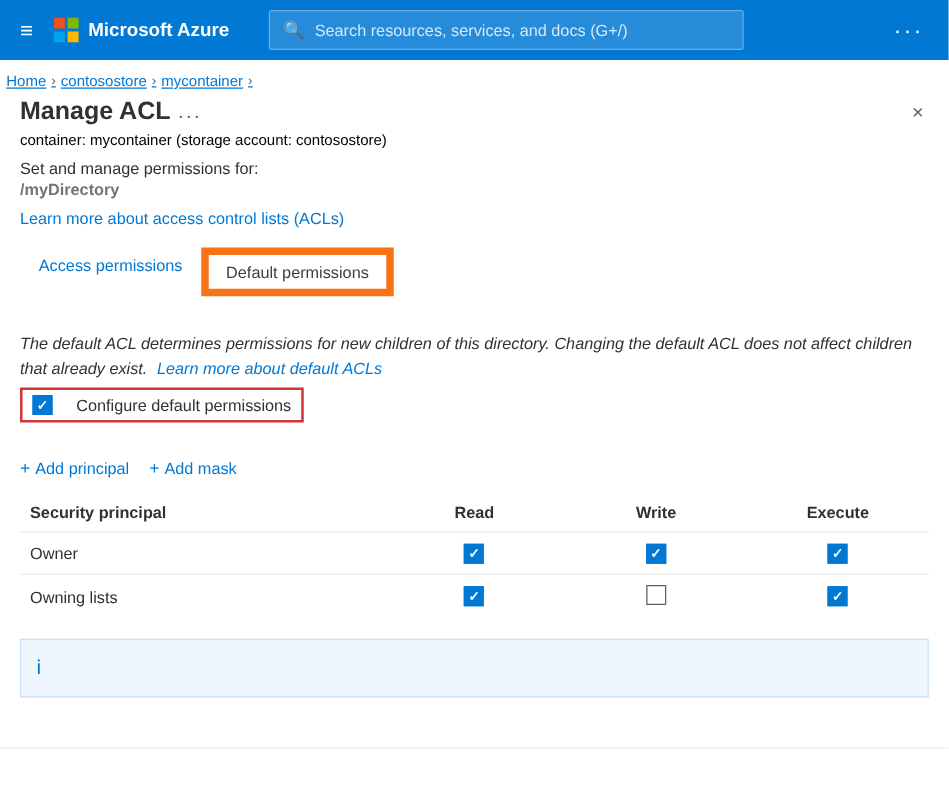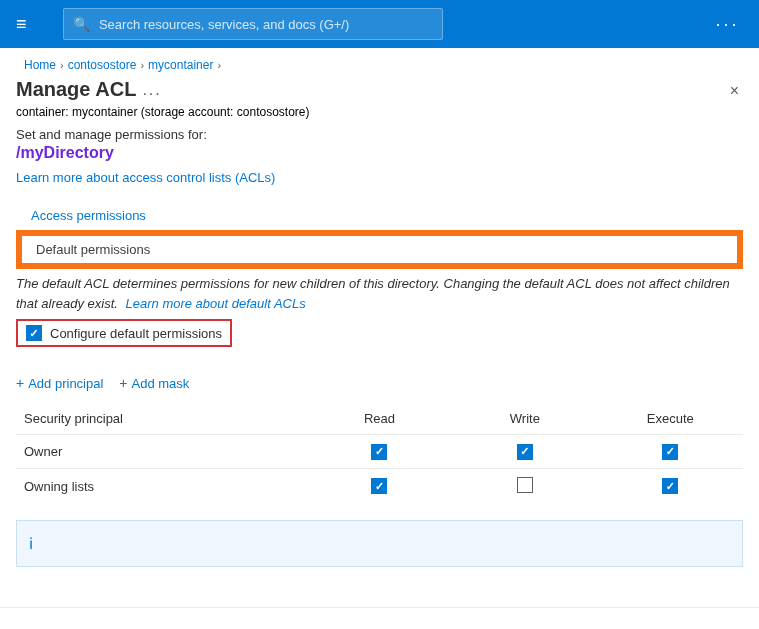--- a/index.html
+++ b/index.html
@@ -52,26 +52,27 @@
       margin-left: auto;
       color: white;
       font-size: 18px;
       cursor: pointer;
       padding: 4px 8px;
       letter-spacing: 2px;
     }
 
     
     .breadcrumb {
-      padding: 10px 24px 6px;
+      padding: 10px 5px 6px;
       display: flex;
       align-items: center;
       gap: 4px;
       font-size: 12px;
       color: #0078d4;
+      text-decoration: underline;
     }
     .breadcrumb-sep { color: #605e5c; font-size: 11px; }
     .breadcrumb-item { color: #0078d4; cursor: pointer; }
 
     
     .panel {
       padding: 0 16px 16px;
       position: relative;
     }
     .panel-title-row {
@@ -104,41 +105,40 @@
       font-size: 12px;
       color: #000000;
       margin-bottom: 8px;
     }
     .panel-desc {
       font-size: 13px;
       color: #323130;
       margin-bottom: 2px;
     }
     .panel-path {
-      font-size: 16px;
+      font-size: 13px;
       font-weight: 600;
-      color: #6d28d9;
+      color: #737373;
       margin-bottom: 8px;
     }
     .learn-link {
       color: #0078d4;
       text-decoration: none;
       font-size: 13px;
       cursor: pointer;
       margin-bottom: 16px;
       display: inline-block;
     }
 
     
     .tabs {
       display: flex;
       gap: 0;
-      margin-bottom: 5px;
+      margin-bottom: 28px;
       border-bottom: none;
-      flex-direction: column;
     }
     .tab {
       padding: 6px 14px;
       font-size: 13px;
       cursor: pointer;
       border: 1px solid transparent;
       color: #0078d4;
     }
     .tab.active {
       border: 6px solid #f97316;
@@ -178,20 +178,21 @@
     }
     .checkbox-blue::after {
       content: '✓';
       color: white;
       font-size: 11px;
       font-weight: bold;
     }
     .checkbox-label {
       font-size: 13px;
       color: #323130;
+      margin-left: 11px;
     }
 
     
     .action-row {
       display: flex;
       gap: 16px;
       margin-bottom: 14px;
     }
     .action-btn {
       display: flex;
@@ -210,21 +211,21 @@
     }
 
     
     .permissions-table {
       width: 100%;
       border-collapse: collapse;
       margin-bottom: 16px;
     }
     .permissions-table th {
       font-size: 13px;
-      font-weight: 400;
+      font-weight: 700;
       color: #323130;
       text-align: left;
       padding: 6px 8px 8px;
     }
     .permissions-table td {
       padding: 8px 8px;
       border-top: 1px solid #edebe9;
       font-size: 13px;
       vertical-align: middle;
     }
@@ -283,20 +284,29 @@
       border-top: 1px solid #edebe9;
       margin: 8px 0 16px;
     }
   </style>
 </head>
 <body>
 
 <div class="header">
   <span class="header-hamburger">≡</span>
 
+  <div class="header-logo">
+    <svg class="azure-logo-square" viewBox="0 0 18 18" fill="none" xmlns="http://www.w3.org/2000/svg">
+      <path d="M0 0h8v8H0V0z" fill="#f25022"></path>
+      <path d="M10 0h8v8h-8V0z" fill="#7fba00"></path>
+      <path d="M0 10h8v8H0v-8z" fill="#00a4ef"></path>
+      <path d="M10 10h8v8h-8v-8z" fill="#ffb900"></path>
+    </svg>
+    <span>Microsoft Azure</span>
+  </div>
 
   <div class="header-search">
     <span class="header-search-icon">🔍</span>
     <span>Search resources, services, and docs (G+/)</span>
   </div>
 
   <span class="header-more">···</span>
 </div>
 
 <div class="breadcrumb">

